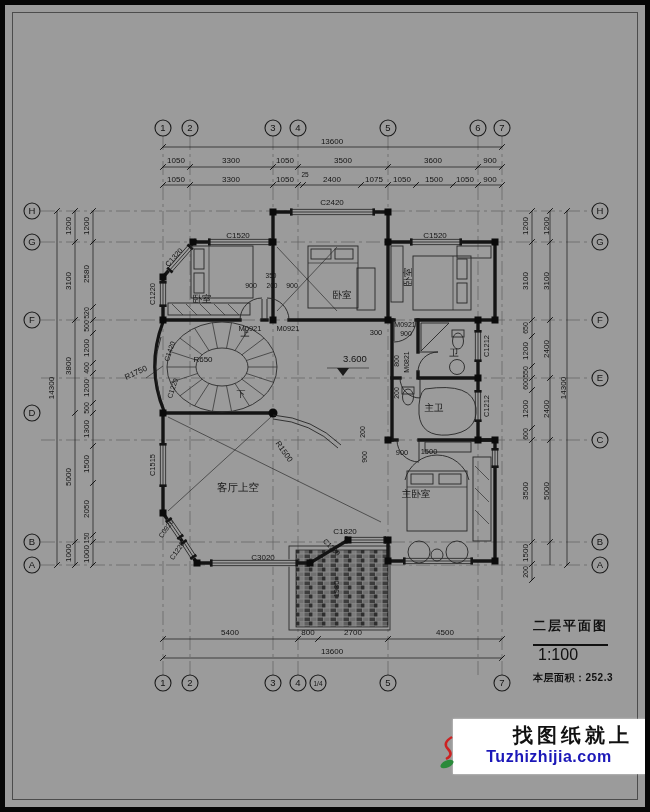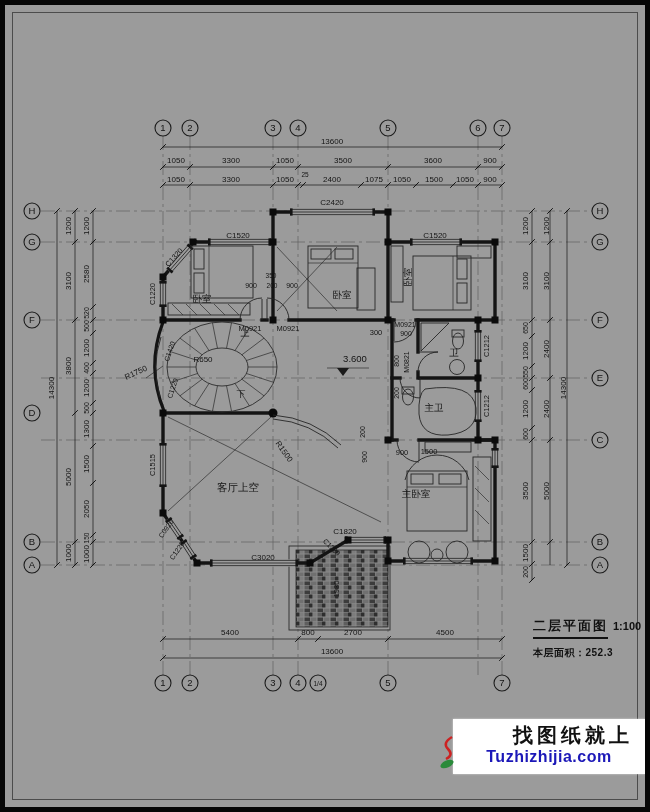--- a/index.html
+++ b/index.html
@@ -1,22 +1,22 @@
 <!DOCTYPE html>
 <html><head>
 <meta charset="utf-8">
 <style>
   html,body{margin:0;padding:0;background:#777;}
   .stage{position:relative;width:650px;height:812px;background:#9b9b9b;border:5px solid #060606;box-sizing:border-box;overflow:hidden;font-family:"Liberation Sans",sans-serif;}
   .innerframe{position:absolute;left:7px;top:7px;right:7px;bottom:7px;border:1px solid #4c4c4c;pointer-events:none;}
   svg{position:absolute;left:0;top:0;}
   svg text{fill:#141414;font-family:"Liberation Sans","DejaVu Sans",sans-serif;}
   .titleblock{position:absolute;left:528px;top:611px;color:#111;}
-  .tb-title{font-size:13px;font-weight:bold;letter-spacing:2px;border-bottom:2px solid #111;padding-bottom:2px;display:inline-block;}
-  .tb-scale{font-size:11px;font-weight:bold;margin-left:5px;}
+  .tb-title{font-size:13px;font-weight:bold;letter-spacing:2px;border-bottom:2px solid #111;padding-bottom:9px;display:inline-block;}
+  .tb-scale{font-size:16px;font-weight:normal;margin-left:5px;}
   .tb-area{font-size:10px;font-weight:bold;margin-top:7px;letter-spacing:0.5px;}
   .watermark{position:absolute;left:448px;top:714px;width:192px;height:55px;background:#ffffff;text-align:center;box-shadow:0 0 2px rgba(255,255,255,.6);}
   .wm-line1{font-size:20px;font-weight:bold;color:#111;letter-spacing:4px;margin-top:4px;line-height:24px;padding-left:48px;}
   .wm-line2{font-size:16px;font-weight:bold;letter-spacing:0.5px;line-height:20px;}
   .wm-logo{position:absolute;left:-15px;top:16px;}
 </style>
 </head>
 <body>
 
 <div class="stage">

